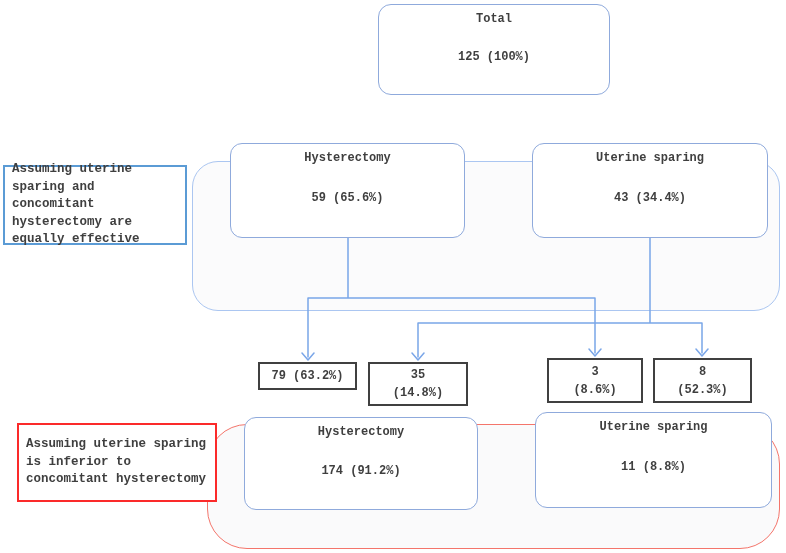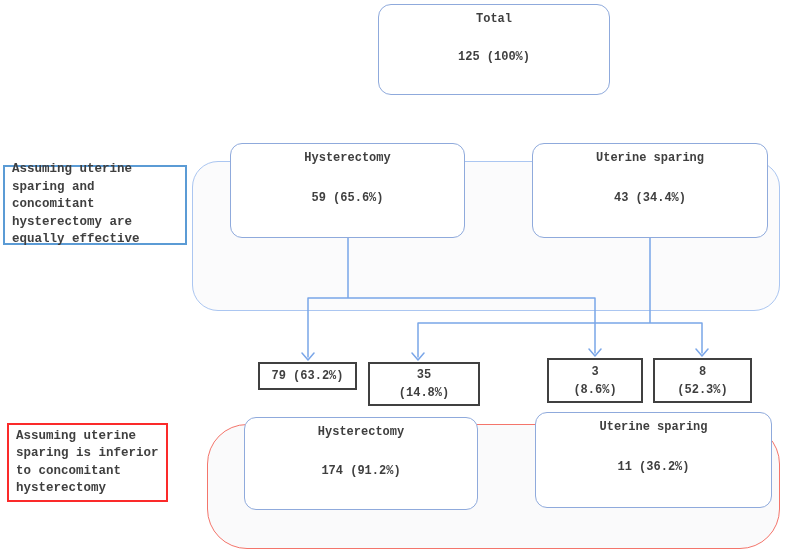--- a/index.html
+++ b/index.html
@@ -66,41 +66,41 @@
     line-height: 1.4;
     padding: 4px 7px;
     box-sizing: border-box;
     z-index: 3;
   }
   #label-equal {
     left: 3px; top: 165px; width: 184px; height: 80px;
     border: 2px solid #5b9bd5;
   }
   #label-inferior {
-    left: 7px; top: 423px; width: 161px; height: 79px;
+    left: 17px; top: 423px; width: 200px; height: 79px;
     border: 2.5px solid #fb2a2a;
   }
 
   
   .outcome {
     position: absolute;
     background: #ffffff;
     border: 2px solid #404040;
     display: flex;
     flex-direction: column;
     align-items: center;
     justify-content: center;
     text-align: center;
     font-size: 12px;
     line-height: 1.5;
     z-index: 3;
     box-sizing: border-box;
   }
   #outcome-1 { left: 258px; top: 362px; width: 99px;  height: 28px; }
-  #outcome-2 { left: 368px; top: 362px; width: 112px; height: 44px; }
+  #outcome-2 { left: 368px; top: 362px; width: 100px; height: 44px; }
   #outcome-3 { left: 547px; top: 358px; width: 96px;  height: 45px; }
   #outcome-4 { left: 653px; top: 358px; width: 99px;  height: 45px; }
 </style>
 </head>
 <body>
 
 <div class="canvas">
 
   <div class="container-box" id="container-equal"></div>
   <div class="container-box" id="container-inferior"></div>
@@ -149,16 +149,16 @@
     <span>8</span>
       <span>(52.3%)</span>
   </div>
 
   <div class="node" id="hyst-inferior-box">
     <span class="title">Hysterectomy</span>
     <span class="value">174 (91.2%)</span>
   </div>
   <div class="node" id="uterine-inferior-box">
     <span class="title">Uterine sparing</span>
-    <span class="value">11 (36.2%)</span>
+    <span class="value">11 (8.8%)</span>
   </div>
 
 </div>
 
 </body></html>

